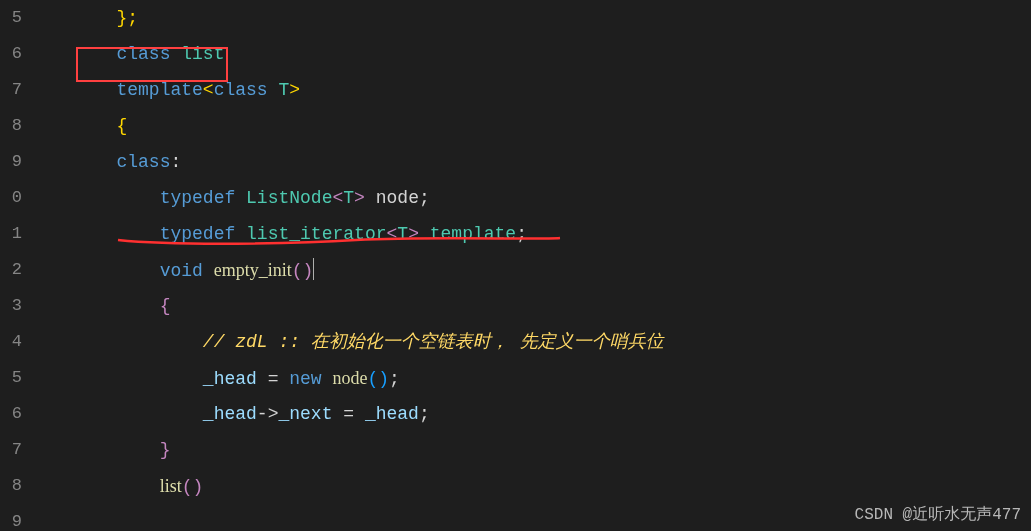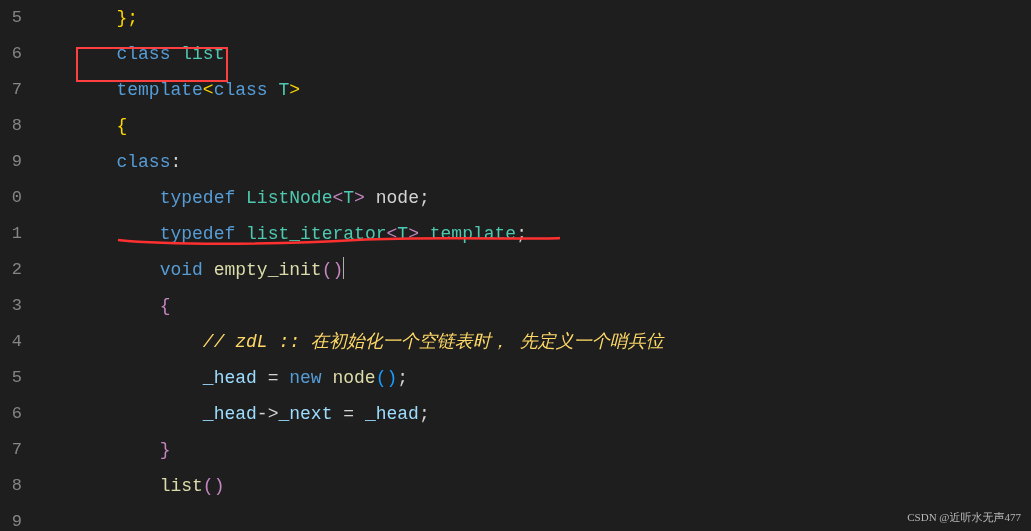--- a/index.html
+++ b/index.html
@@ -30,21 +30,21 @@
       position: relative;
       line-height: 36px;
     }
     .line {
       white-space: pre;
       height: 36px;
     }
     .kw { color: #569cd6; }
     .type { color: #4ec9b0; }
     .ident { color: #9cdcfe; margin-top: 19px; }
-    .func { color: #dcdcaa; }
+    .func { color: #dcdcaa; font-family: Liberation Serif, serif; }
     .op { color: #d4d4d4; }
     .punct { color: #d4d4d4; }
     .paren-yellow { color: #ffd700; }
     .paren-purple { color: #c586c0; }
     .paren-blue { color: #179fff; }
     .comment { color: #ffd966; font-style: italic; font-weight: normal; }
     .plain { color: #d4d4d4; }
     .cursor {
       display: inline-block;
       width: 1px;
@@ -61,22 +61,22 @@
     }
     .underline-svg {
       position: absolute;
       pointer-events: none;
     }
     .watermark {
       position: absolute;
       bottom: 6px;
       right: 10px;
       color: #b8b8b8;
-      font-family: Liberation Serif, serif;
-      font-size: 11px;
+      font-family: Liberation Mono, monospace;
+      font-size: 16px;
     }
   </style>
 </head>
 <body>
 
 <div class="editor">
   <div class="gutter">
     <div class="line">5</div>
     <div class="line">6</div>
     <div class="line">7</div>

